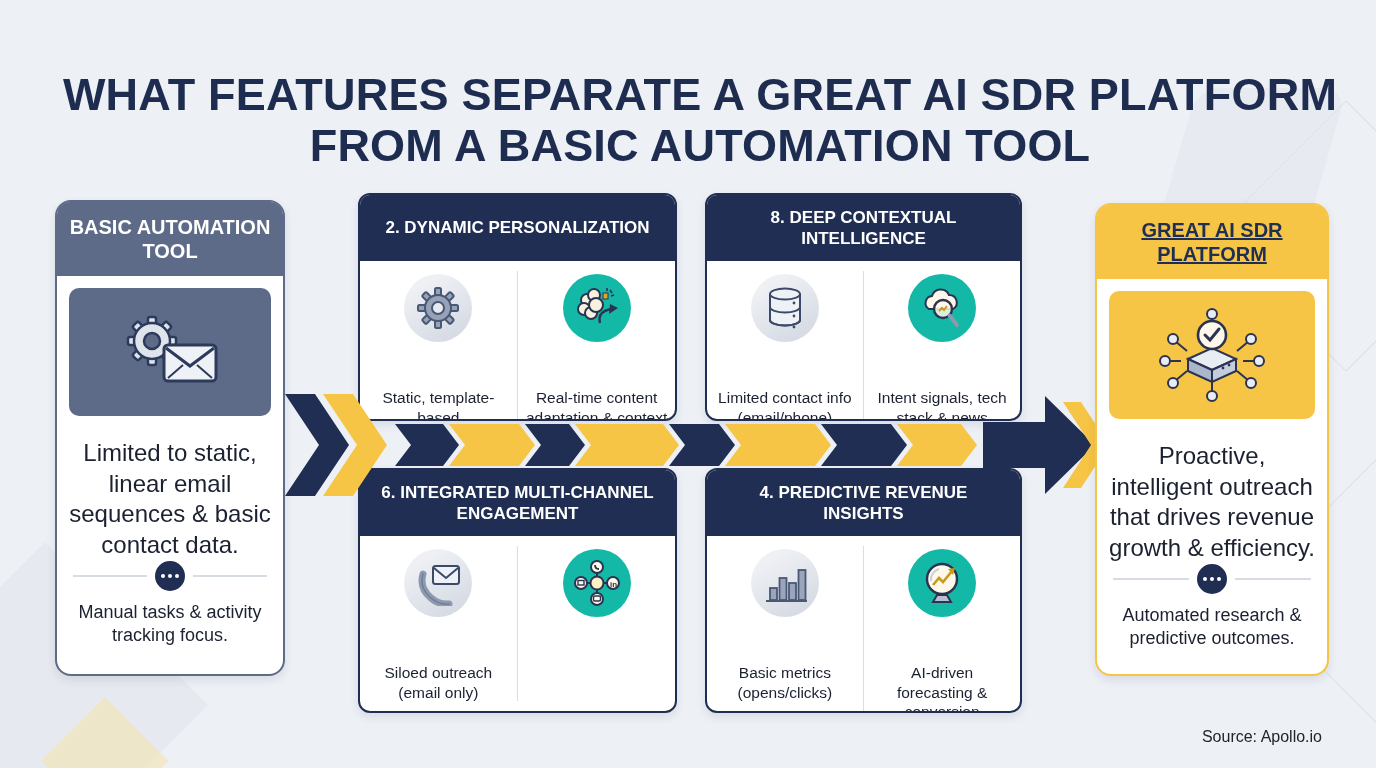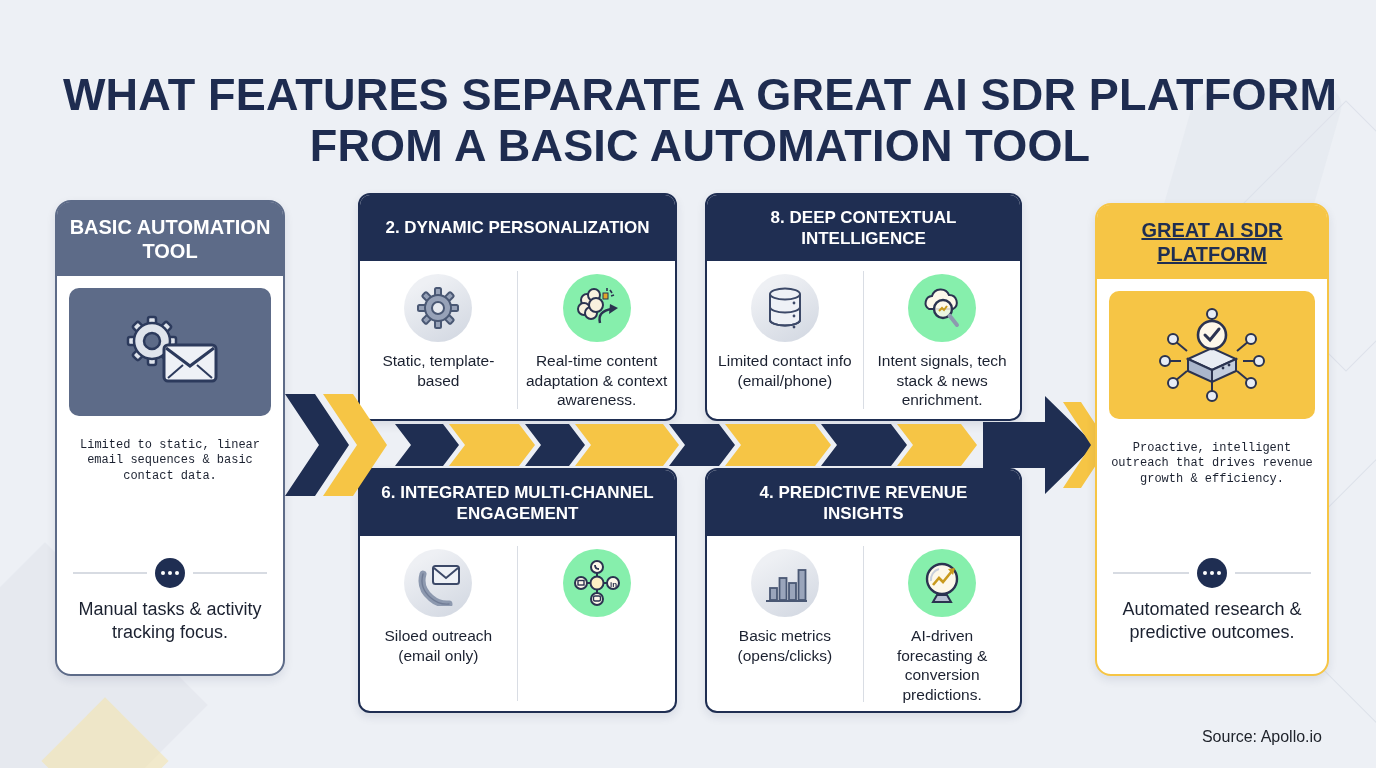--- a/index.html
+++ b/index.html
@@ -23,43 +23,43 @@
              box-shadow:0 4px 10px rgba(30,44,80,.10);}
   .side-card .side-header{font-weight:700;font-size:20px;line-height:1.2;text-align:center;
              padding:13px 8px;border-radius:13px 13px 0 0;}
   .basic{left:55px;top:200px;width:226px;height:472px;border:2.5px solid #5d6b88;}
   .basic .side-header{background:#5d6b88;color:#ffffff;}
   .great{left:1095px;top:203px;width:230px;height:469px;border:2.5px solid #f6c545;}
   .great .side-header{background:#f6c545;color:#1f2e52;text-decoration:underline;}
   .icon-box{margin:12px 12px 6px;border-radius:10px;height:128px;display:flex;align-items:center;justify-content:center;flex:0 0 auto;}
   .basic .icon-box{background:#5d6b88;}
   .great .icon-box{background:#f6c545;}
-  .side-text{font-size:12px;text-align:center;color:#1b2130;line-height:1.28;margin:16px 8px 0;font-family:Liberation Mono, monospace;}
+  .side-text{font-size:24px;text-align:center;color:#1b2130;line-height:1.28;margin:16px 8px 0;}
   .side-spacer{flex:1;}
   .dots-divider{display:flex;align-items:center;gap:8px;margin:0 16px 8px;flex:0 0 auto;}
   .dline{flex:1;height:1.5px;background:#d7dbe2;}
   .dcircle{width:30px;height:30px;border-radius:50%;background:#1f2e52;display:flex;align-items:center;justify-content:center;gap:3px;flex:0 0 auto;}
   .dcircle i{width:4px;height:4px;background:#fff;border-radius:50%;}
   .side-foot{font-size:18px;text-align:center;color:#1b2130;line-height:1.28;margin:2px 8px 30px;}
 
   
   .feature{position:absolute;background:#fff;border:2.5px solid #1f2e52;border-radius:12px;
            display:flex;flex-direction:column;overflow:hidden;box-shadow:0 4px 10px rgba(30,44,80,.10);}
   .f1{left:358px;top:193px;width:315px;height:224px;}
   .f2{left:705px;top:193px;width:313px;height:224px;}
   .f3{left:358px;top:468px;width:315px;height:241px;}
   .f4{left:705px;top:468px;width:313px;height:241px;}
   .feature-header{background:#1f2e52;color:#fff;font-weight:700;font-size:17px;line-height:1.25;
            min-height:58px;display:flex;align-items:center;justify-content:center;text-align:center;padding:4px 12px;}
   .feature-body{flex:1;display:flex;align-items:stretch;}
-  .fcol{flex:1;display:flex;flex-direction:column;align-items:center;padding:13px 7px 8px;}
+  .fcol{flex:1;display:flex;flex-direction:column;align-items:center;padding:13px 7px 8px;gap:37px;}
   .fdivider{width:1.5px;background:#d9dde4;margin:10px 0;}
   .icon-circle{width:68px;height:68px;border-radius:50%;display:flex;align-items:center;justify-content:center;margin-bottom:9px;flex:0 0 auto;}
   .gray{background:linear-gradient(150deg,#eef0f4 20%,#d6dbe4 85%);}
-  .gold{background:#86efac;text-align:right;}
+  .gold{background:#14b8a6;text-align:right;}
   .fcaption{font-size:15.5px;text-align:center;color:#1b2130;line-height:1.26;}
 
   
   .arrow-band{position:absolute;left:283px;top:388px;width:815px;height:120px;}
 
   .source{position:absolute;right:54px;top:728px;font-size:16px;color:#20242c;}
 </style>
 </head>
 <body>
 

